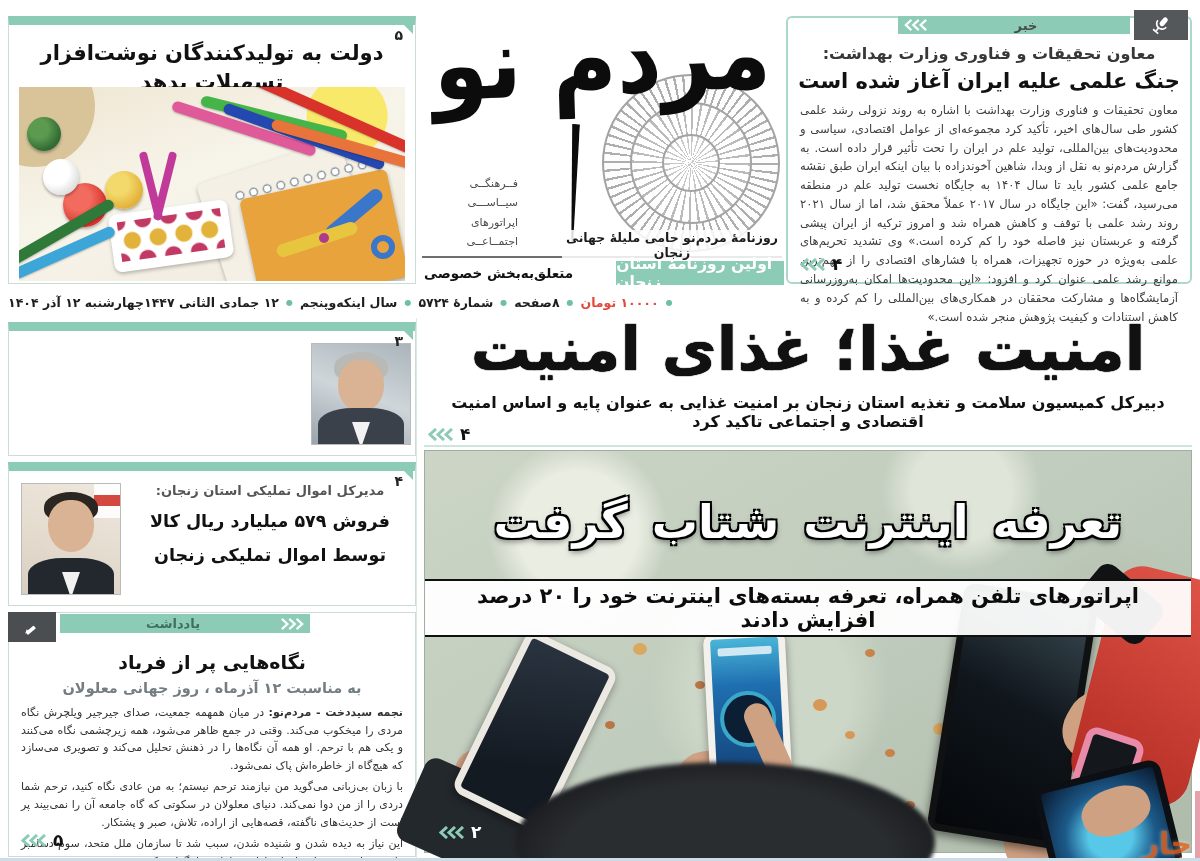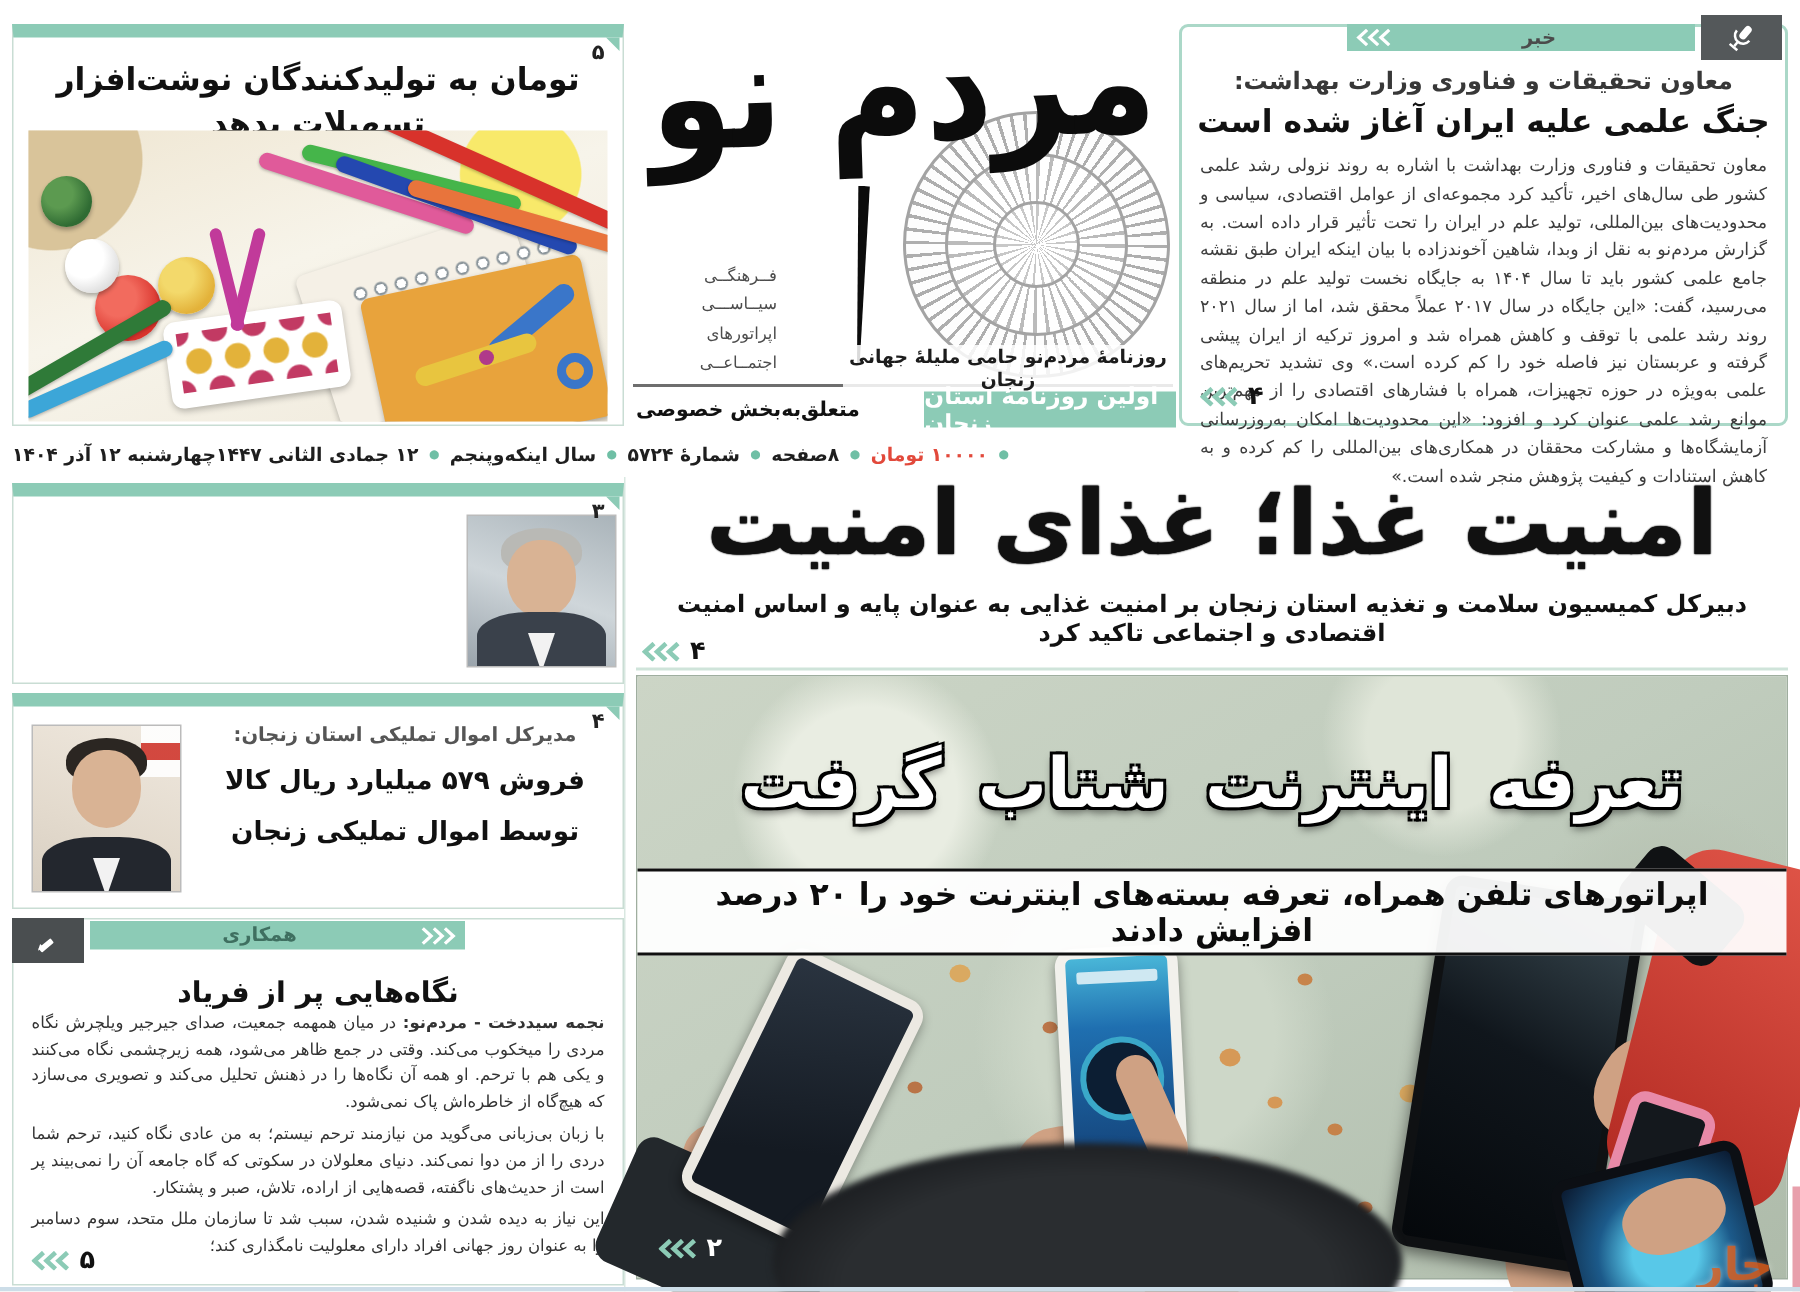--- a/index.html
+++ b/index.html
@@ -124,33 +124,33 @@
   .screen { position:absolute; inset:7px; border-radius:4px; }
   .hand { position:absolute; background:#cfa183; border-radius:45%; }
   .net-title { position:absolute; top:44px; left:0; right:0; text-align:center; font-size:46px; font-weight:bold; color:#fff;
       letter-spacing:1px; word-spacing:8px;
       text-shadow:-2px -2px 0 #000, 2px -2px 0 #000, -2px 2px 0 #000, 2px 2px 0 #000, 0 3px 6px rgba(0,0,0,.55); }
   .net-sub-wrap { position:absolute; top:128px; left:0; right:0; text-align:center; }
   .net-sub { display:inline-block; background:rgba(255,255,255,.94); border-top:2px solid #101010; border-bottom:2px solid #101010;
       font-size:21px; font-weight:bold; color:#0c0c0c; padding:3px 18px; }
   #netphoto .page-marker b { color:#fff; }
   #netphoto .page-marker { bottom:10px; left:14px; }
-  .watermark { position:absolute; bottom:0px; right:18px; font-size:30px; font-weight:bold; color:#e8641f; opacity:.8;
+  .watermark { position:absolute; bottom:0px; right:8px; font-size:30px; font-weight:bold; color:#e8641f; opacity:.8;
       text-shadow:0 0 4px rgba(255,255,255,.6); z-index:5; }
   .pink-sliver { position:absolute; right:0; bottom:0; width:5px; height:70px; background:#e8a0ac; z-index:4; }
   .bottom-strip { position:absolute; left:0; right:0; bottom:0; height:3px; background:#ccdde8; z-index:6; }
 </style>
 </head>
 <body>
 
 <div id="page">
 
   <section class="box" id="stationery">
     <span class="page-tab">۵</span>
-    <h2>تومان به تولیدکنندگان نوشت‌افزار تسهیلات بدهد</h2>
+    <h2>دولت به تولیدکنندگان نوشت‌افزار تسهیلات بدهد</h2>
     <div class="art stationery-art">
       <div class="notebook" style="left:190px; top:72px; transform:rotate(-18deg); background:#f5f0e6;"></div>
       <div class="notebook" style="left:230px; top:96px; transform:rotate(-12deg); background:#e8a33c;"></div>
       <div style="left:212px; top:86px; width:150px; height:12px; transform:rotate(-14deg);
            background:radial-gradient(circle 4px, #fff 0 3px, #8a949a 3px 4px, transparent 5px); background-size:14px 12px;"></div>
       <div class="jar" style="left:44px; top:96px; width:44px; height:44px; background:radial-gradient(circle at 35% 35%, #f26b5e 0 30%, #d8322b 70%);"></div>
       <div class="jar" style="left:86px; top:84px; width:38px; height:38px; background:radial-gradient(circle at 35% 35%, #f3d96b 0 30%, #e3b23a 70%);"></div>
       <div class="jar" style="left:8px; top:30px; width:34px; height:34px; background:radial-gradient(circle at 35% 35%, #5c9a50 0 30%, #2f6b33 70%);"></div>
       <div class="jar" style="left:24px; top:72px; width:36px; height:36px; background:radial-gradient(circle at 35% 35%, #ffffff 0 40%, #d9d9d9 80%);"></div>
       <div style="left:92px; top:120px; width:120px; height:58px; background:#fff; border-radius:8px; transform:rotate(-8deg); box-shadow:0 2px 4px rgba(0,0,0,.25);"></div>
@@ -284,29 +284,30 @@
 
   <section id="note">
     <div class="note-head">
       <div class="note-icon">
         <svg width="18" height="18" viewBox="0 0 24 24">
           <rect x="3" y="14" width="14" height="5" rx="1" transform="rotate(-40 10 16)" fill="#fff"></rect>
           <path d="M3 21 L5 15 L8 18 Z" fill="#fff"></path>
         </svg>
       </div>
       <div class="note-band">
-        <span class="label">همکاری</span>
+        <span class="label">یادداشت</span>
         <svg class="chev" width="24" height="12" viewBox="0 0 26 13">
           <path d="M2 1 L8 6.5 L2 12" stroke="#fff" stroke-width="2.4" fill="none"></path>
           <path d="M10 1 L16 6.5 L10 12" stroke="#fff" stroke-width="2.4" fill="none"></path>
           <path d="M18 1 L24 6.5 L18 12" stroke="#fff" stroke-width="2.4" fill="none"></path>
         </svg>
       </div>
     </div>
     <h3>نگاه‌هایی پر از فریاد</h3>
+    <div class="subtitle">به مناسبت ۱۲ آذرماه ، روز جهانی معلولان</div>
     <p><b>نجمه سیددخت - مردم‌نو:</b> <span>در میان همهمه جمعیت، صدای جیرجیر ویلچرش نگاه مردی را میخکوب می‌کند. وقتی در جمع ظاهر می‌شود، همه زیرچشمی نگاه می‌کنند و یکی هم با ترحم. او همه آن نگاه‌ها را در ذهنش تحلیل می‌کند و تصویری می‌سازد که هیچ‌گاه از خاطره‌اش پاک نمی‌شود.</span></p>
     <p>با زبان بی‌زبانی می‌گوید من نیازمند ترحم نیستم؛ به من عادی نگاه کنید، ترحم شما دردی را از من دوا نمی‌کند. دنیای معلولان در سکوتی که گاه جامعه آن را نمی‌بیند پر است از حدیث‌های ناگفته، قصه‌هایی از اراده، تلاش، صبر و پشتکار.</p>
     <p>این نیاز به دیده شدن و شنیده شدن، سبب شد تا سازمان ملل متحد، سوم دسامبر را به عنوان روز جهانی افراد دارای معلولیت نامگذاری کند؛</p>
     <div class="page-marker">
       <svg class="chev" width="26" height="13" viewBox="0 0 26 13">
         <path d="M8 1 L2 6.5 L8 12" stroke="#8ccbb6" stroke-width="3" fill="none"></path>
         <path d="M16 1 L10 6.5 L16 12" stroke="#8ccbb6" stroke-width="3" fill="none"></path>
         <path d="M24 1 L18 6.5 L24 12" stroke="#8ccbb6" stroke-width="3" fill="none"></path>
       </svg>
       <b>۵</b>

